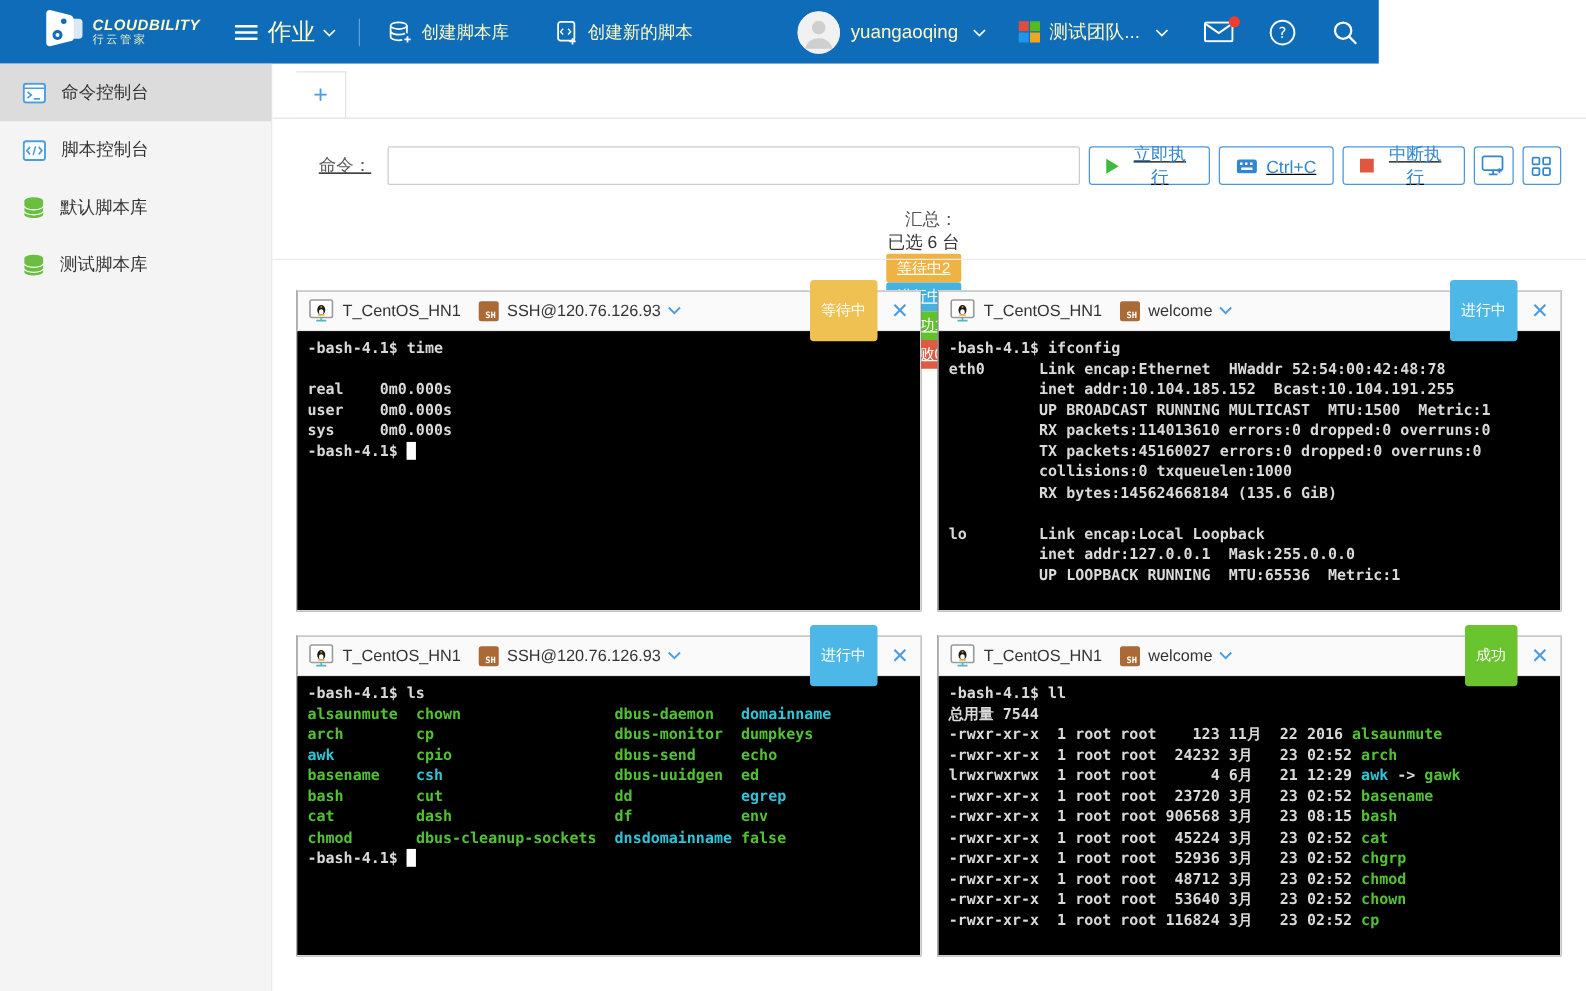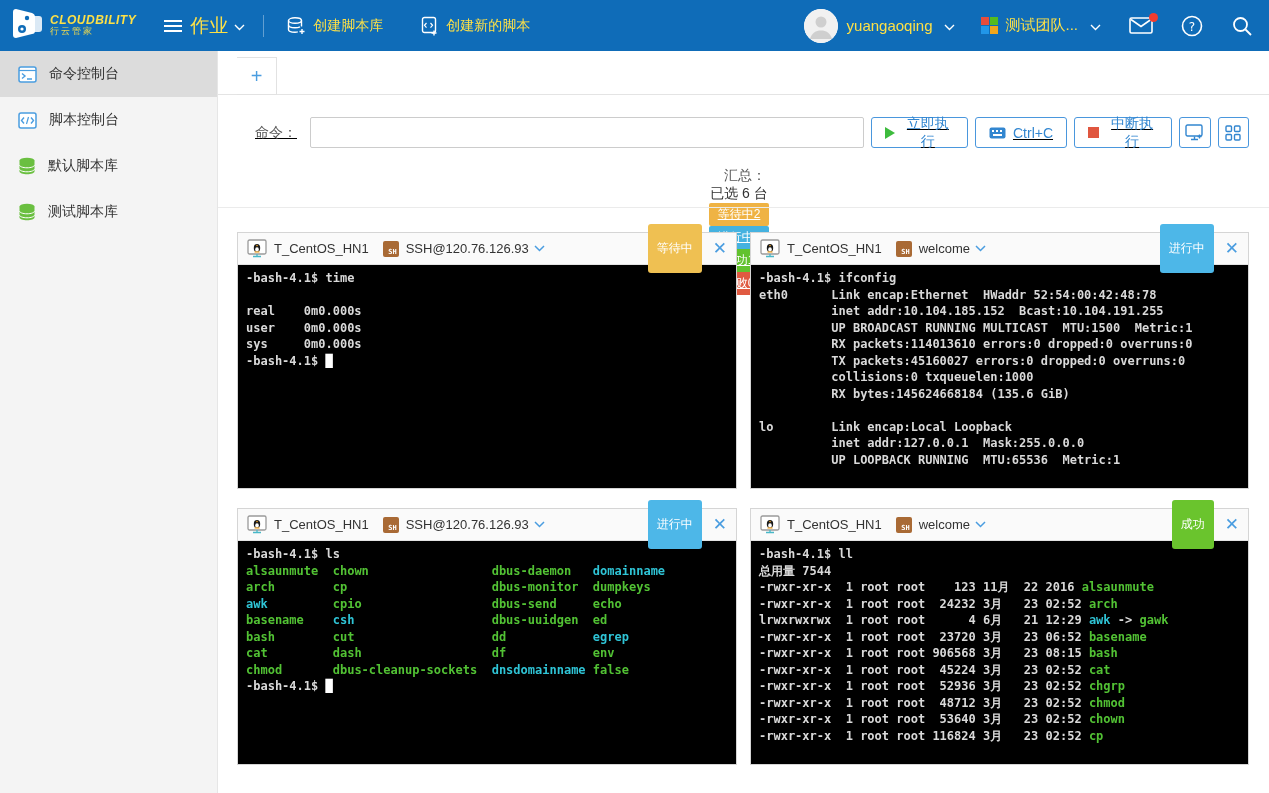--- a/index.html
+++ b/index.html
@@ -1,19 +1,19 @@
 <!DOCTYPE html>
 <html><head>
 <meta charset="utf-8">
 <style>
   * { margin:0; padding:0; box-sizing:border-box; }
   html,body { width:1269px; height:793px; font-family:"Liberation Sans","DejaVu Sans",sans-serif; background:#fff; overflow:hidden; }
 
   
-  .topbar { position:absolute; top:0; left:0; width:1269px; height:51px; background:#0f6cb8; display:flex; align-items:center; color:#fde047; }
+  .topbar { position:absolute; top:0; left:0; width:1103px; height:51px; background:#0f6cb8; display:flex; align-items:center; color:#fef9c3;padding-left:24px; }
   .brand { display:flex; align-items:center; margin-left:10px; }
   .brand-text { margin-left:6px; line-height:1.05; }
   .brand-name { font-size:12px; font-weight:bold; font-style:italic; letter-spacing:.5px; }
   .brand-sub { font-size:9px; opacity:.9; letter-spacing:2px; }
   .top-menu { display:flex; align-items:center; margin-left:28px; cursor:pointer; }
   .hamburger { display:inline-block; margin-right:8px; }
   .hamburger i { display:block; width:18px; height:2px; background:#fff; margin:3px 0; }
   .top-menu-label { font-size:19px; }
   .chev { margin-left:6px; }
   .top-divider { width:1px; height:22px; background:rgba(255,255,255,.35); margin:0 22px 0 18px; }
@@ -391,21 +391,21 @@
         </span>
       <span class="pstatus" style="background-color: rgb(106, 196, 45);">成功</span>
       <span class="pclose">✕</span>
     </div>
     <div class="term">
         <div class="tline"><span>-bash-4.1$ ll</span></div>
         <div class="tline"><span>总用量 7544</span></div>
         <div class="tline"><span>-rwxr-xr-x  1 root root    123 11月  22 2016 </span><span class="tc-g">alsaunmute</span></div>
         <div class="tline"><span>-rwxr-xr-x  1 root root  24232 3月   23 02:52 </span><span class="tc-g">arch</span></div>
         <div class="tline"><span>lrwxrwxrwx  1 root root      4 6月   21 12:29 </span><span class="tc-c">awk</span><span> -&gt; </span><span class="tc-g">gawk</span></div>
-        <div class="tline"><span>-rwxr-xr-x  1 root root  23720 3月   23 06:52 </span><span class="tc-g">basename</span></div>
+        <div class="tline"><span>-rwxr-xr-x  1 root root  23720 3月   23 02:52 </span><span class="tc-g">basename</span></div>
         <div class="tline"><span>-rwxr-xr-x  1 root root 906568 3月   23 08:15 </span><span class="tc-g">bash</span></div>
         <div class="tline"><span>-rwxr-xr-x  1 root root  45224 3月   23 02:52 </span><span class="tc-g">cat</span></div>
         <div class="tline"><span>-rwxr-xr-x  1 root root  52936 3月   23 02:52 </span><span class="tc-g">chgrp</span></div>
         <div class="tline"><span>-rwxr-xr-x  1 root root  48712 3月   23 02:52 </span><span class="tc-g">chmod</span></div>
         <div class="tline"><span>-rwxr-xr-x  1 root root  53640 3月   23 02:52 </span><span class="tc-g">chown</span></div>
         <div class="tline"><span>-rwxr-xr-x  1 root root 116824 3月   23 02:52 </span><span class="tc-g">cp</span></div>
       </div>
   </div>
 
 </div>

